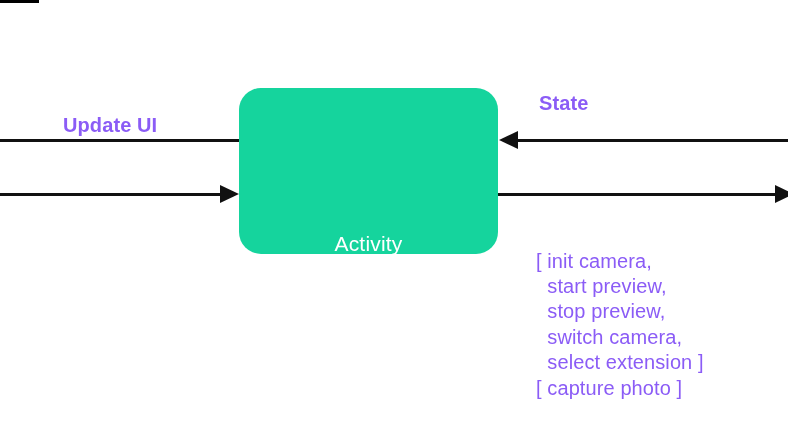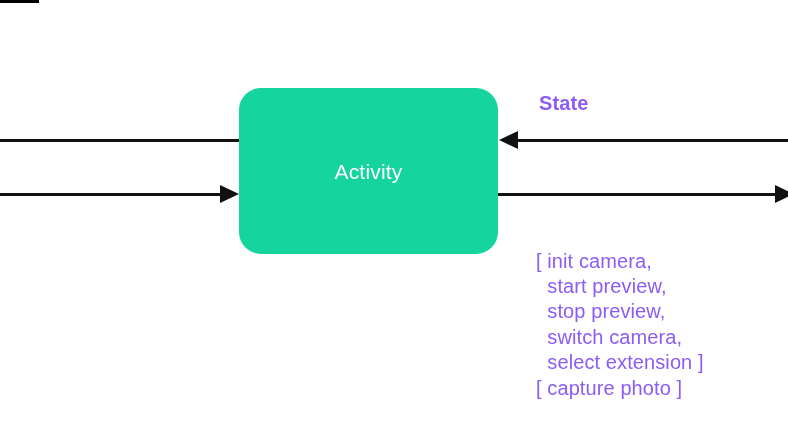--- a/index.html
+++ b/index.html
@@ -32,21 +32,21 @@
   
   .activity-node {
     position: absolute;
     left: 239px;
     top: 88px;
     width: 259px;
     height: 166px;
     background: #15d49d;
     border-radius: 22px;
     display: flex;
-    align-items: center;
+    align-items: flex-end;
     justify-content: center;
     z-index: 3;
   }
   .activity-label {
     color: #ffffff;
     font-size: 21px;
     font-weight: 400;
     letter-spacing: 0.2px;
     line-height: 1;
   }
@@ -110,20 +110,21 @@
   <div class="edge-line" style="left:516px; top:139px; width:272px;"></div>
   <div class="arrow-head arrow-left" style="left:499px; top:131px;"></div>
 
   <div class="edge-line" style="left:496px; top:193px; width:292px;"></div>
   <div class="arrow-head arrow-right" style="left:775px; top:185px;"></div>
 
   <div class="activity-node">
     <span class="activity-label">Activity</span>
   </div>
 
+  <div class="edge-text lbl-head" style="left:63px; top:113px;">Update UI</div>
 
   <div class="edge-text" style="left:26px; top:208px;">
   </div>
 
   <div class="edge-text" style="left:539px; top:50px;">
     <span class="lbl-head stack">State</span>
   </div>
 
   <div class="edge-text" style="left:536px; top:208px;">
     <span class="lbl-body stack">[ init camera,

